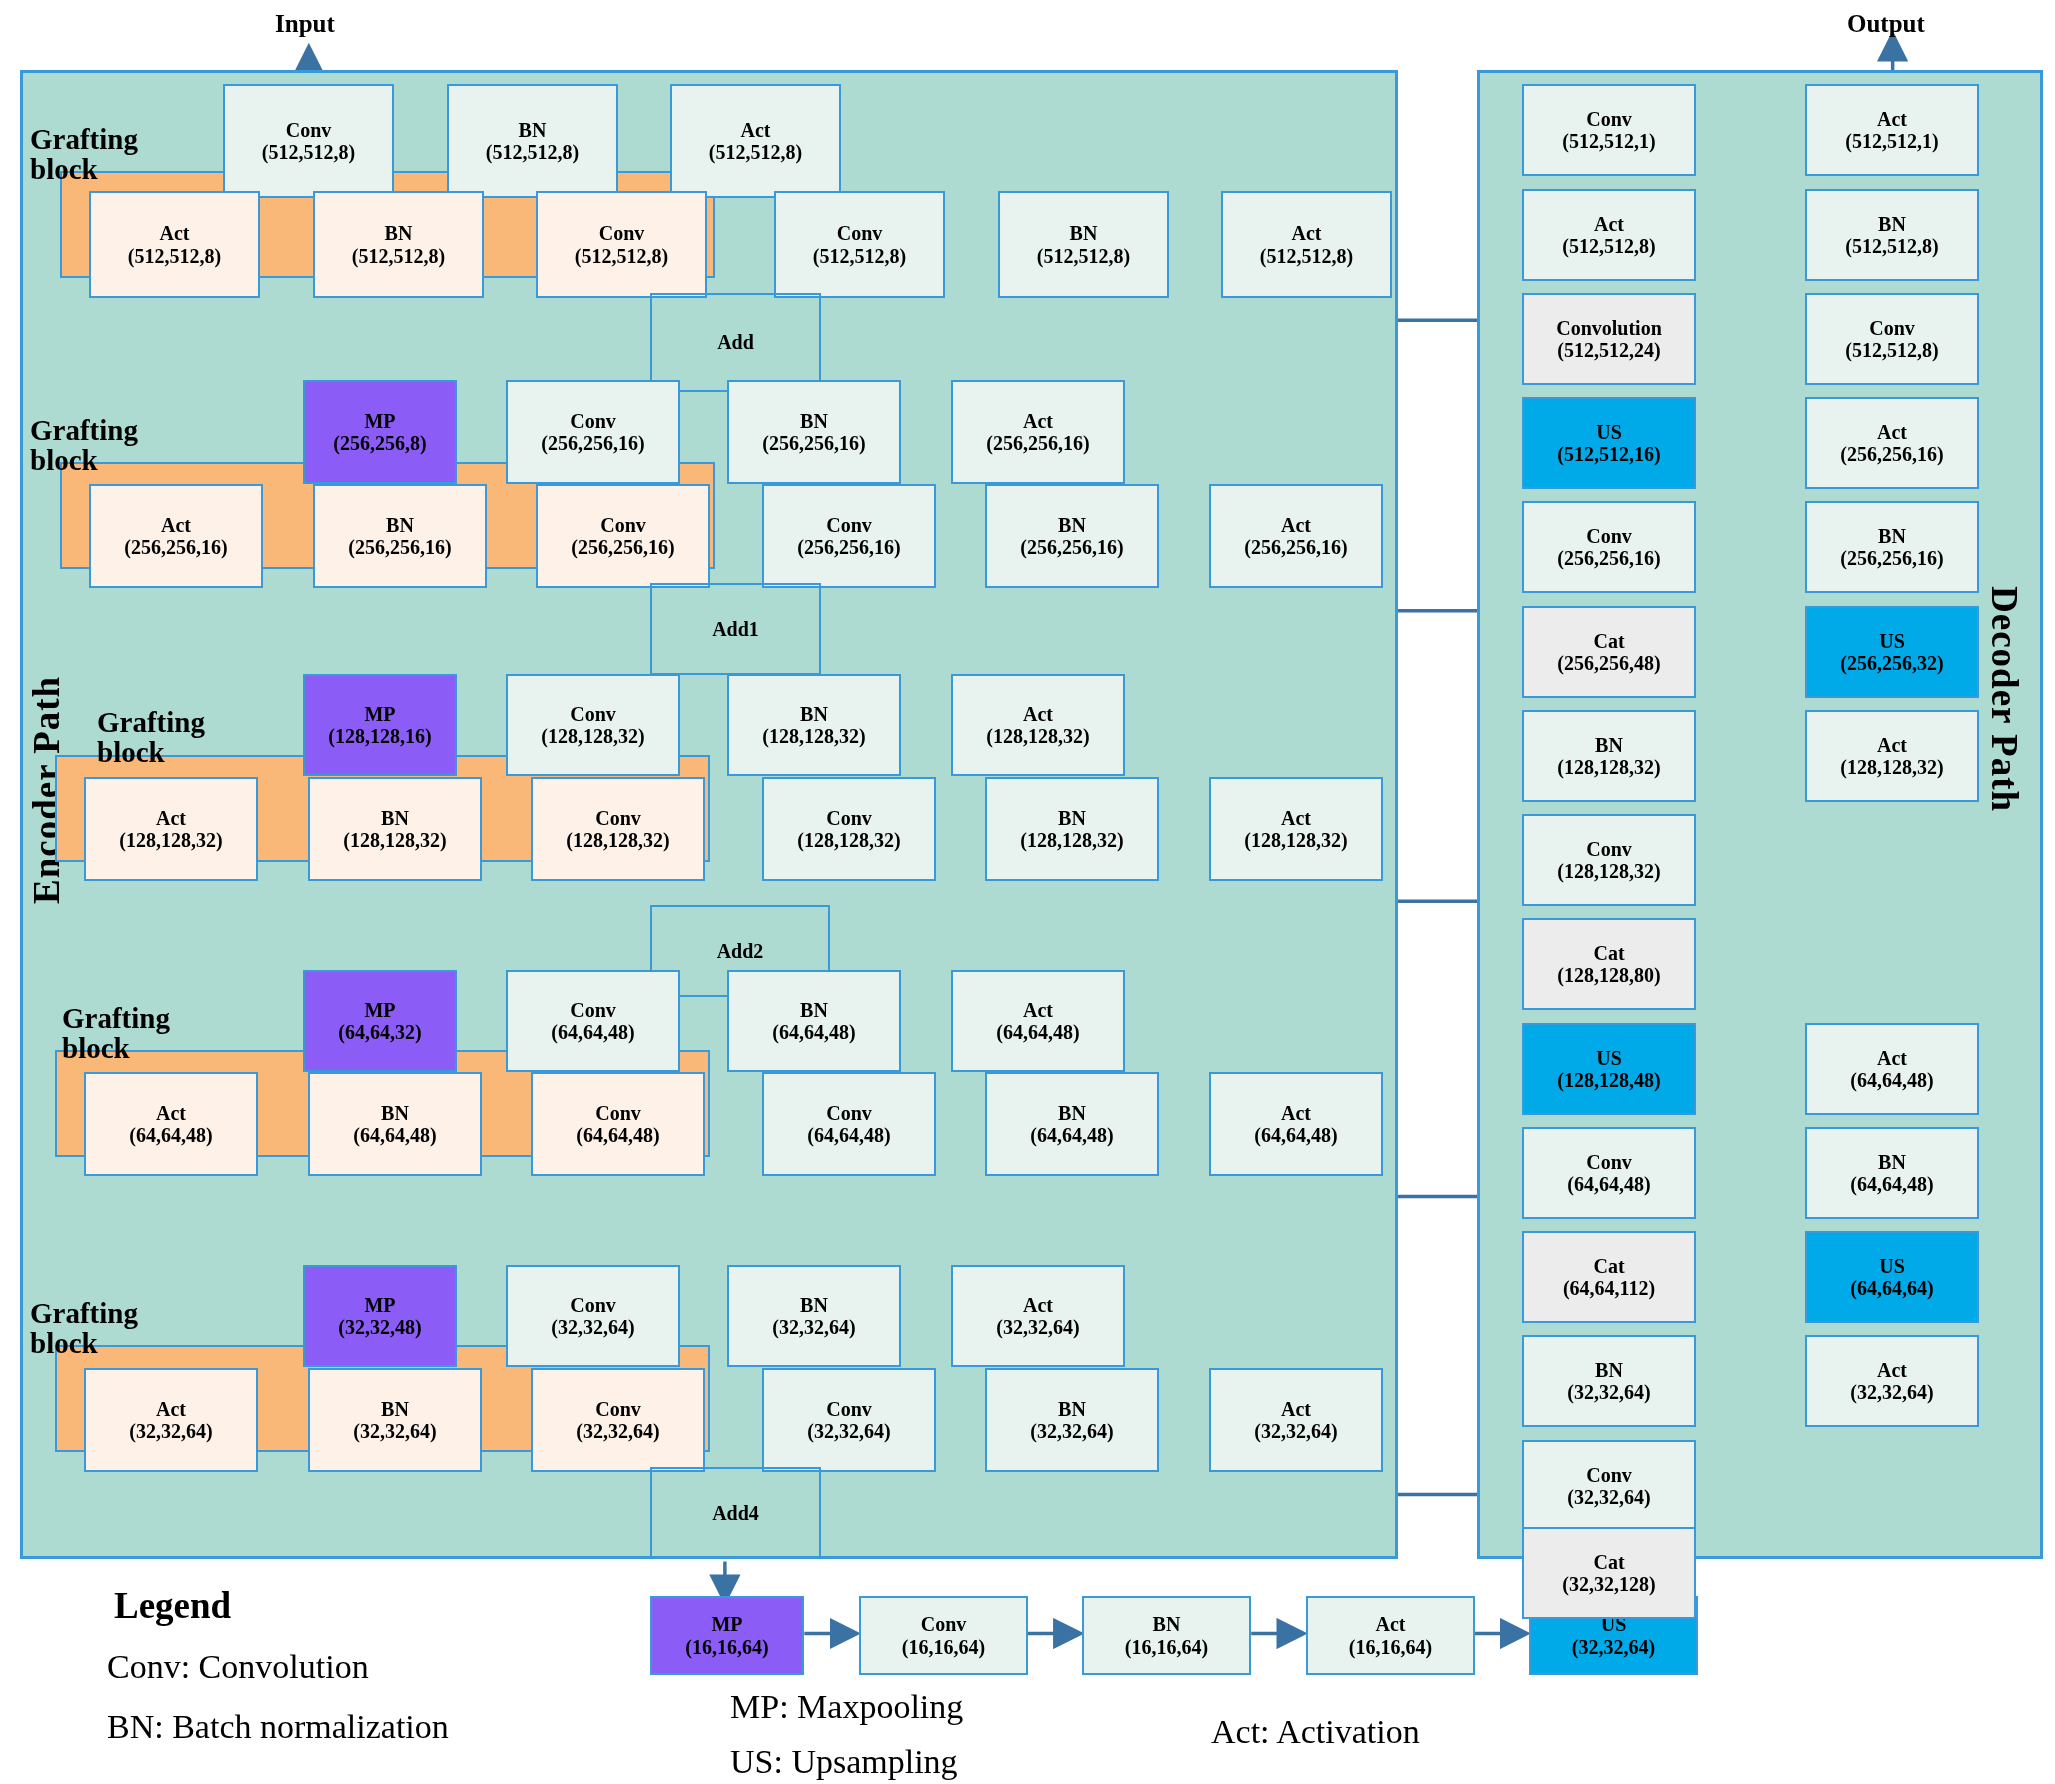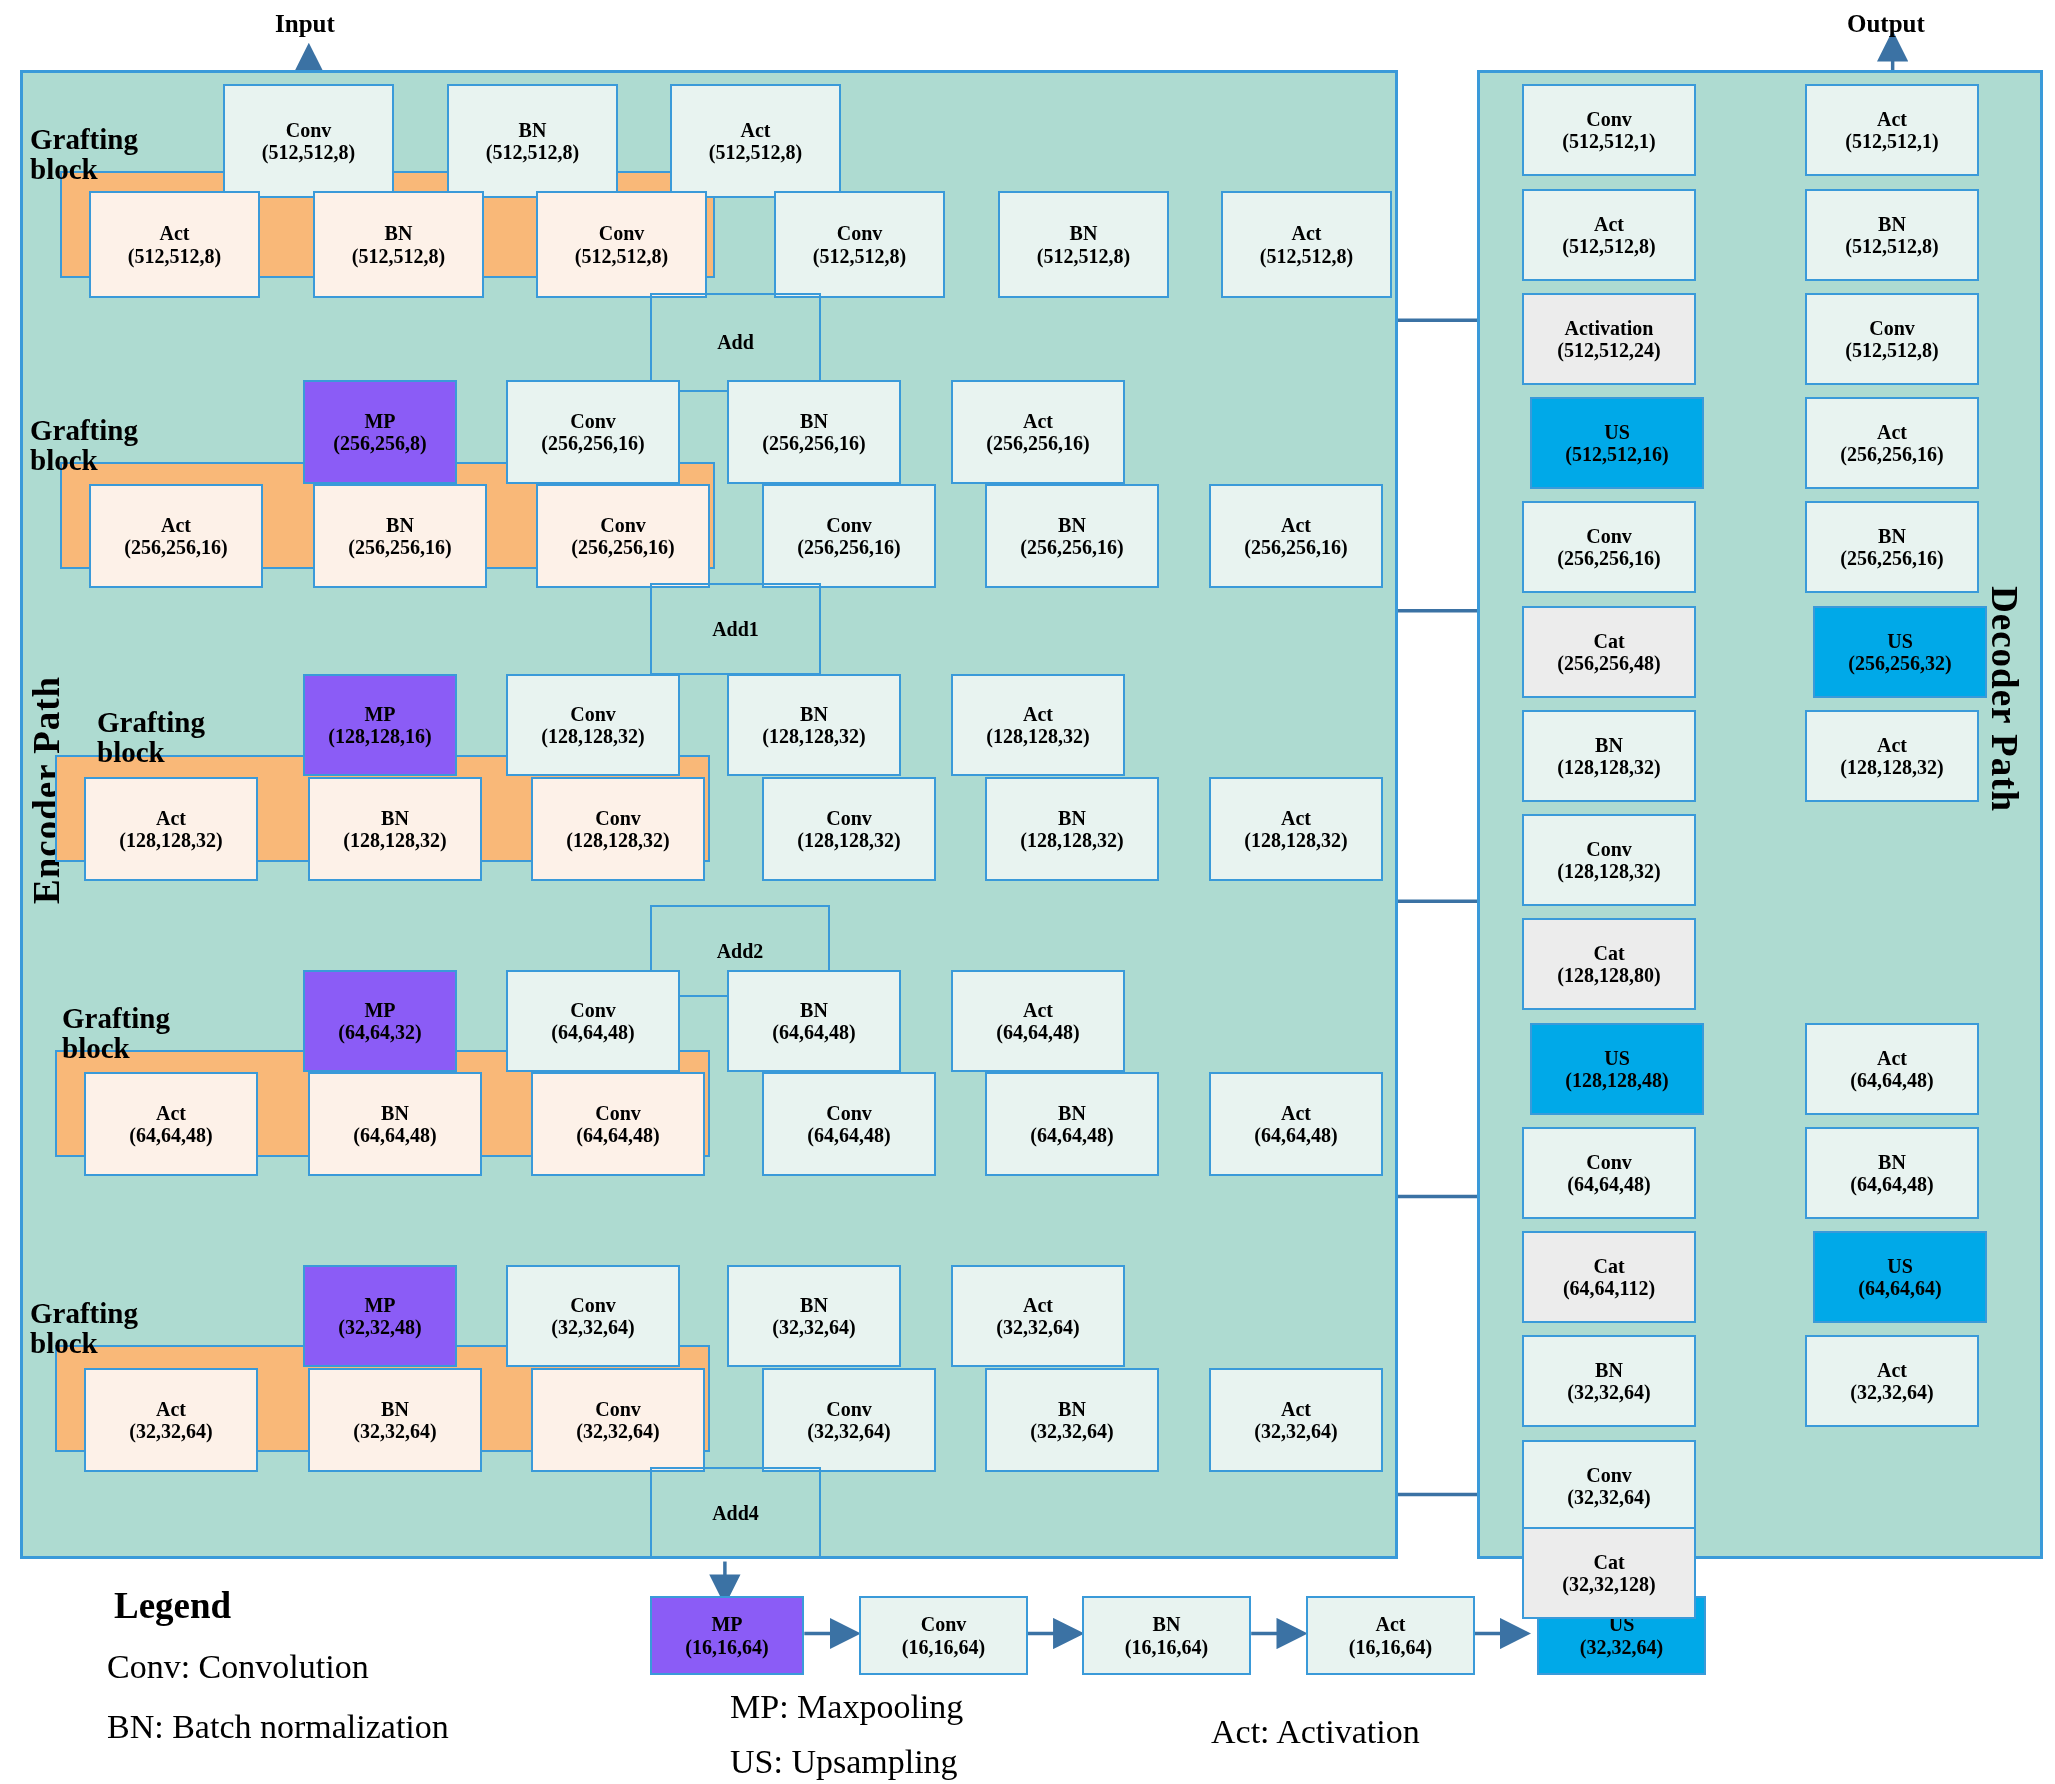--- a/index.html
+++ b/index.html
@@ -34,21 +34,21 @@
     line-height:1.12;
     color:#000;
     text-align:center;
     font-weight:700;
     font-size:20px;
     padding:1px 2px;
   }
   .node .ln1{display:block;}
   .node .ln2{display:block;}
   .node.mp{background:#8b5cf6;}
-  .node.us{background:#00a9e8;margin-left:8px;}
+  .node.us{background:#00a9e8;}
   .node.cat{background:#ececec;}
   .node.add{background:transparent;}
   .node.graftbox{background:#fdf1e8;}
   svg.edges{position:absolute;left:0;top:0;width:2056px;height:1785px;overflow:visible;pointer-events:none;}
 
   
   .vlabel{
     position:absolute;
     font-weight:700;
     font-size:37px;
@@ -494,21 +494,21 @@
 
   <div class="node" style="left:1522px;top:84px;width:174px;height:92px;">
     <span class="ln1">Conv</span>
     <span class="ln2">(512,512,1)</span>
   </div>
   <div class="node" style="left:1522px;top:189px;width:174px;height:92px;">
     <span class="ln1">Act</span>
     <span class="ln2">(512,512,8)</span>
   </div>
   <div class="node cat" style="left:1522px;top:293px;width:174px;height:92px;">
-    <span class="ln1">Activation</span>
+    <span class="ln1">Convolution</span>
     <span class="ln2">(512,512,24)</span>
   </div>
   <div class="node us" style="left:1522px;top:397px;width:174px;height:92px;">
     <span class="ln1">US</span>
     <span class="ln2">(512,512,16)</span>
   </div>
   <div class="node" style="left:1522px;top:501px;width:174px;height:92px;">
     <span class="ln1">Conv</span>
     <span class="ln2">(256,256,16)</span>
   </div>

